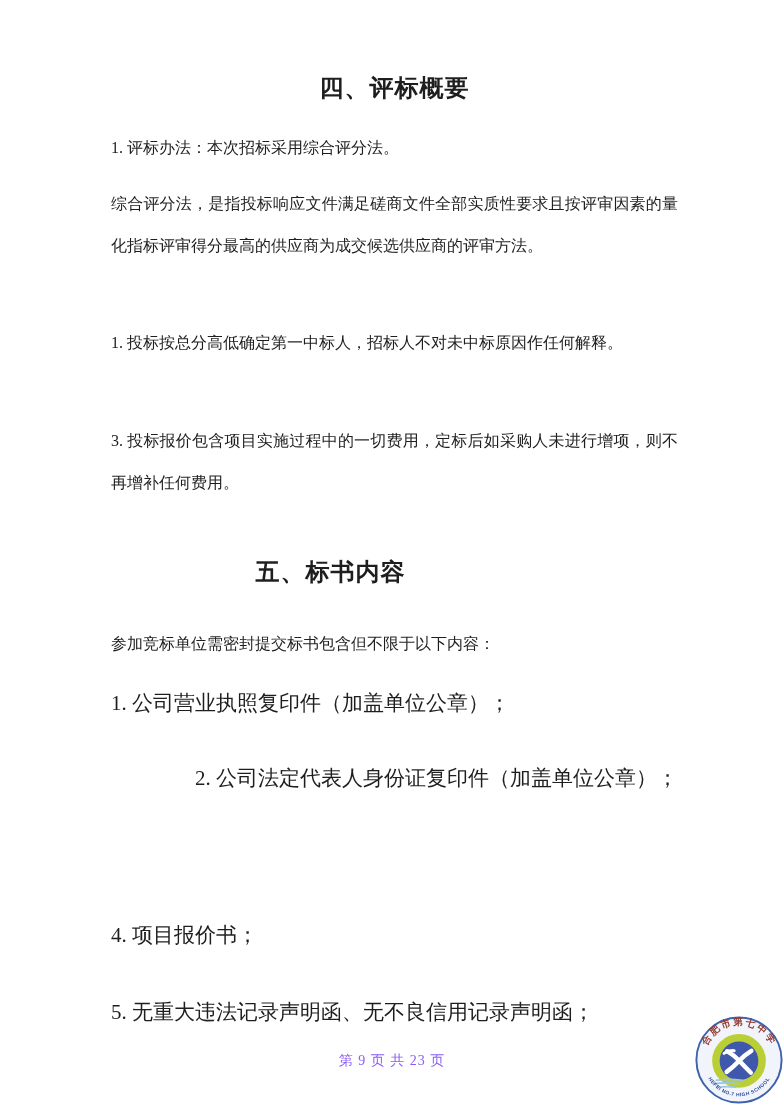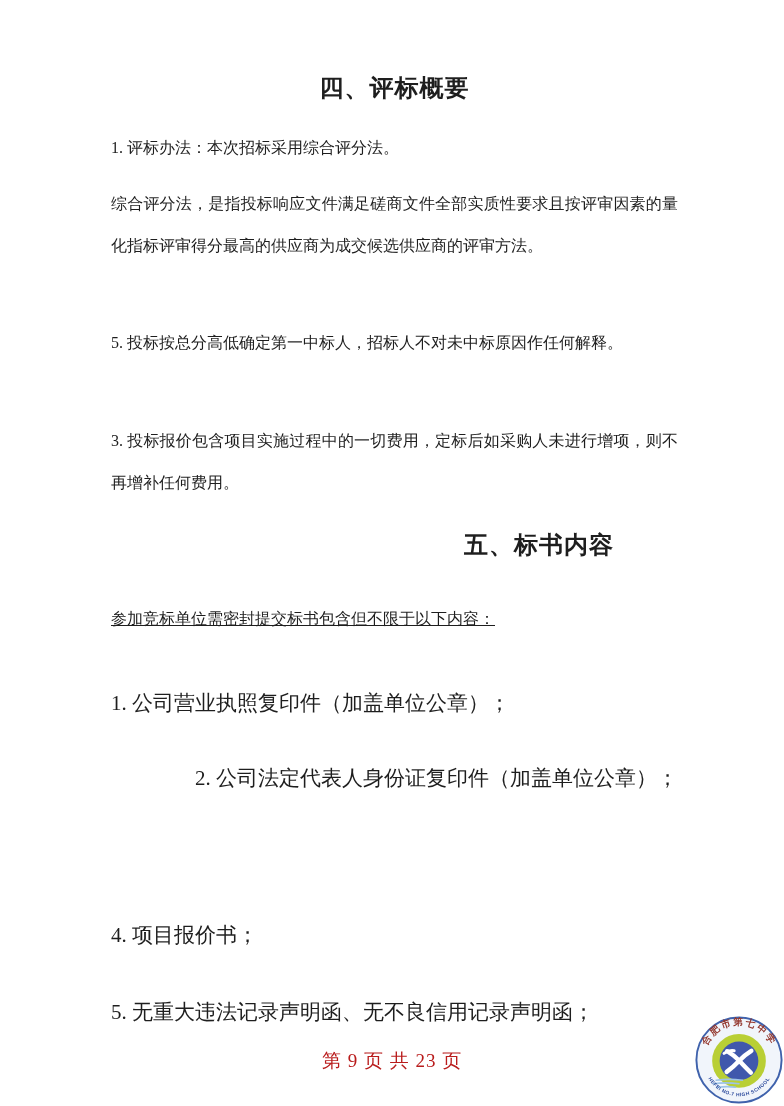--- a/index.html
+++ b/index.html
@@ -26,33 +26,33 @@
   .doc-item{
     position:absolute;left:111px;width:567px;
     font-size:21px;line-height:42px;
     white-space:pre-wrap;
   }
   #title-1{top:72px;}
   #para-1{top:127px;}
   #para-2{top:183px;}
   #para-3{top:322px;}
   #para-4{top:420px;}
-  #title-2{top:529px;transform:translateX(-64px);text-align:right;}
-  #para-intro{top:598px;text-decoration:underline;}
+  #title-2{top:556px;transform:translateX(-64px);}
+  #para-intro{top:623px;}
   #item-0{top:682px;}
   #item-1{top:757px;text-align:right;}
   #item-2{top:836px;}
   #item-3{top:914px;}
   #item-4{top:991px;}
   .page-footer{
     position:absolute;left:0;top:1051px;width:784px;
     text-align:center;
-    font-size:19px;line-height:20px;
+    font-size:14px;line-height:20px;
     letter-spacing:1px;
-    color:#b91c1c;
+    color:#8b5cf6;
   }
   .school-logo{
     position:absolute;left:695px;top:1016px;
     width:88px;height:88px;
   }
   .logo-cn{
     font-family:"Liberation Serif","DejaVu Serif",serif;
     font-size:11px;font-weight:700;letter-spacing:2.2px;
   }
   .logo-en{
@@ -64,21 +64,21 @@
 <body>
 
 <div class="page">
 
   <div id="title-1" class="doc-title">四、评标概要</div>
 
   <div id="para-1" class="doc-para">1. 评标办法：本次招标采用综合评分法。</div>
 
   <div id="para-2" class="doc-para">综合评分法，是指投标响应文件满足磋商文件全部实质性要求且按评审因素的量化指标评审得分最高的供应商为成交候选供应商的评审方法。</div>
 
-  <div id="para-3" class="doc-para">5. 投标按总分高低确定第一中标人，招标人不对未中标原因作任何解释。</div>
+  <div id="para-3" class="doc-para">1. 投标按总分高低确定第一中标人，招标人不对未中标原因作任何解释。</div>
 
   <div id="para-4" class="doc-para">3. 投标报价包含项目实施过程中的一切费用，定标后如采购人未进行增项，则不再增补任何费用。</div>
 
   <div id="title-2" class="doc-title">五、标书内容</div>
 
   <div id="para-intro" class="doc-para">参加竞标单位需密封提交标书包含但不限于以下内容：</div>
 
   <div id="item-0" class="doc-item">1. 公司营业执照复印件（加盖单位公章）；</div>
 
   <div id="item-1" class="doc-item">2. 公司法定代表人身份证复印件（加盖单位公章）；</div>

